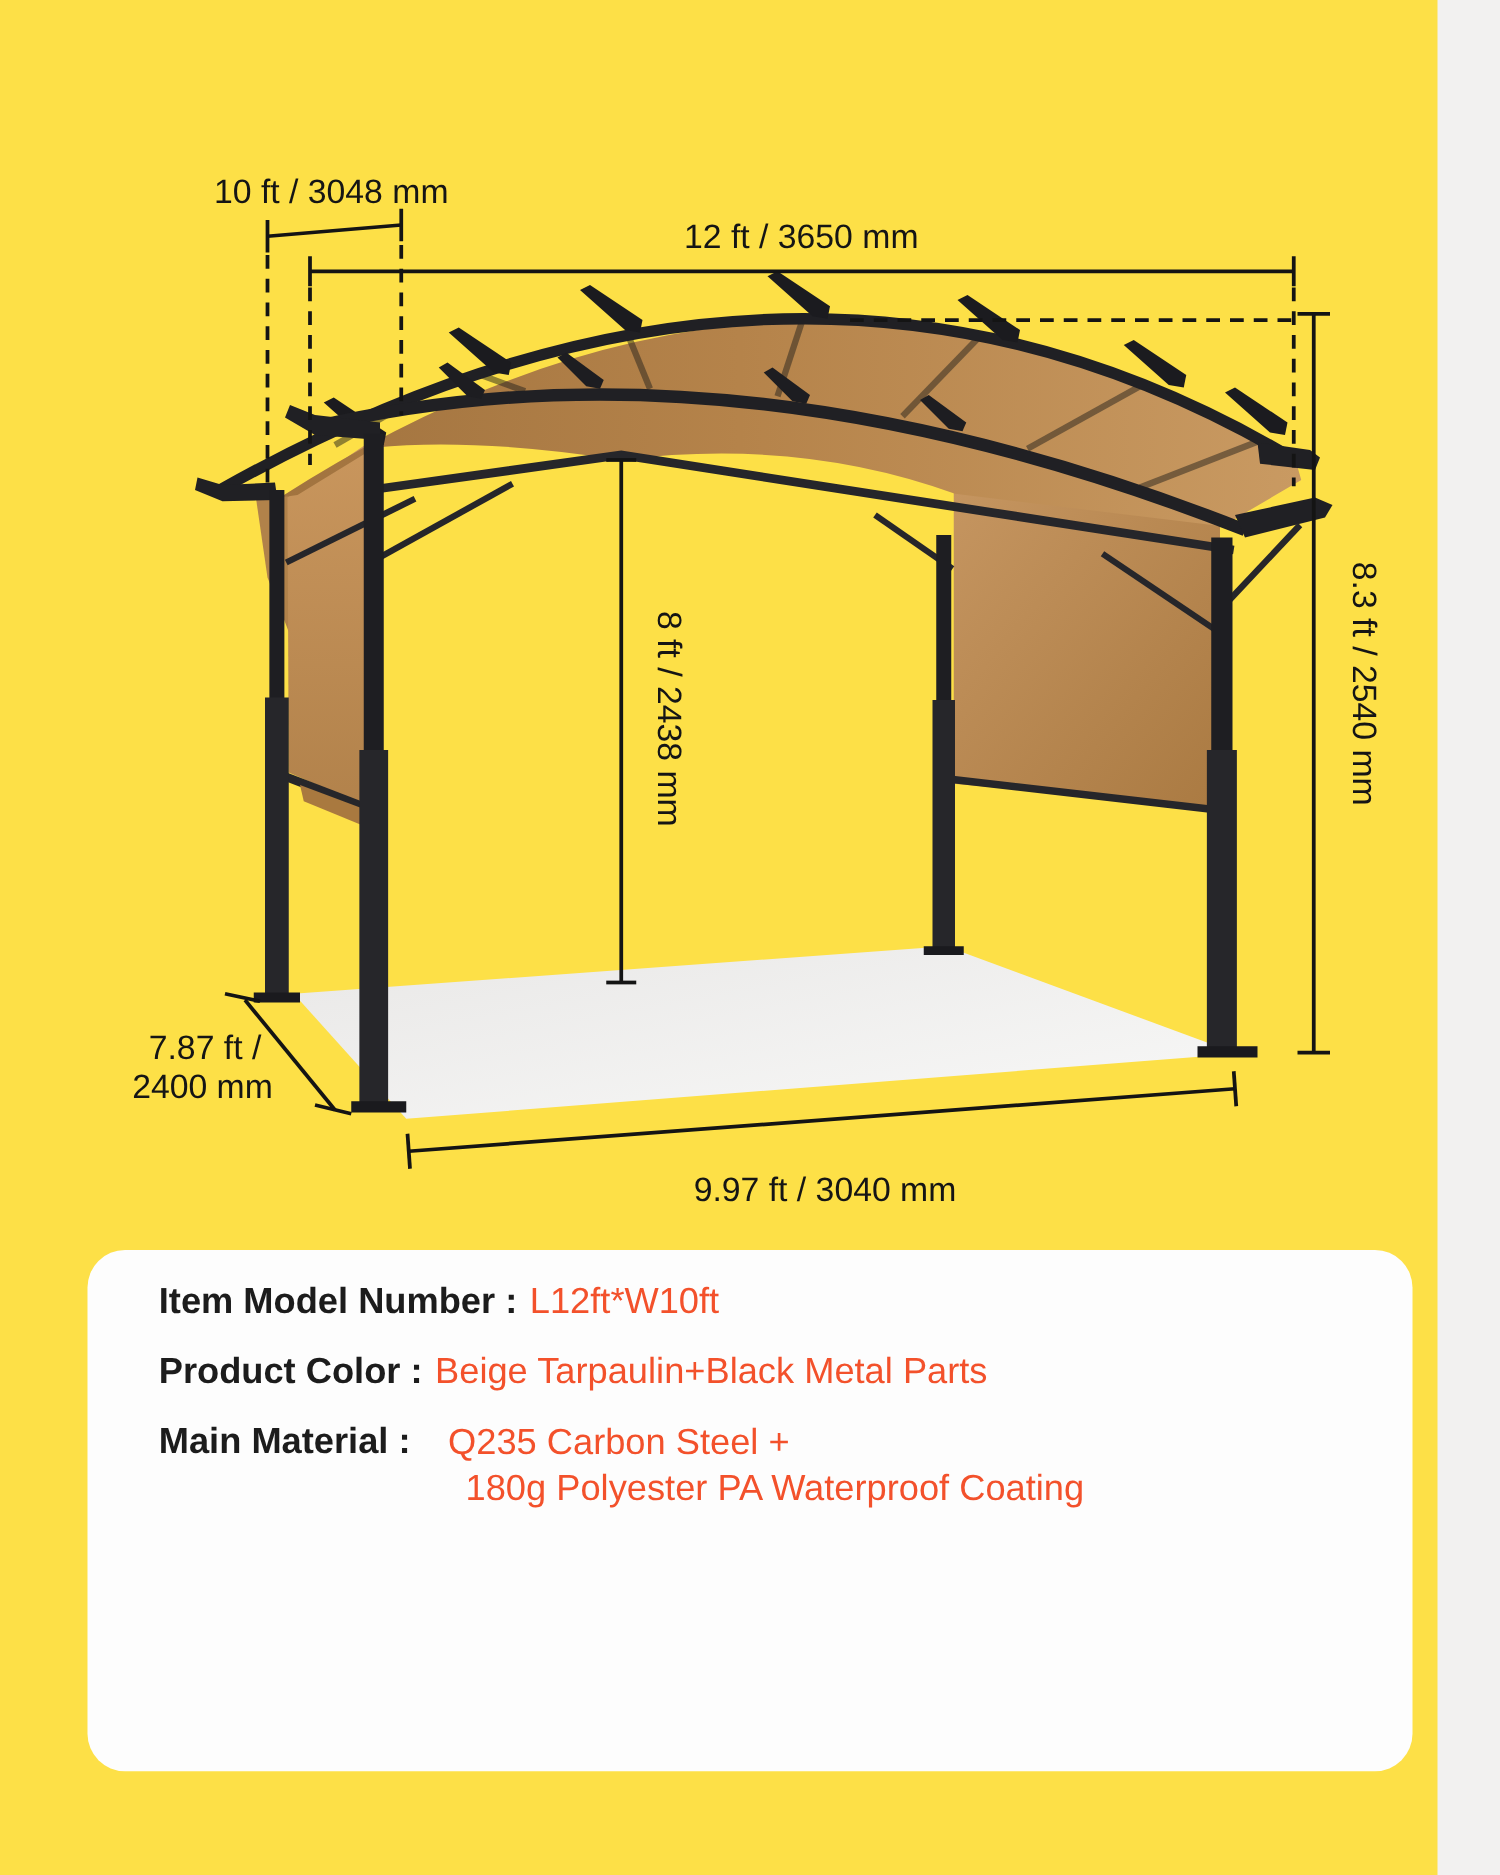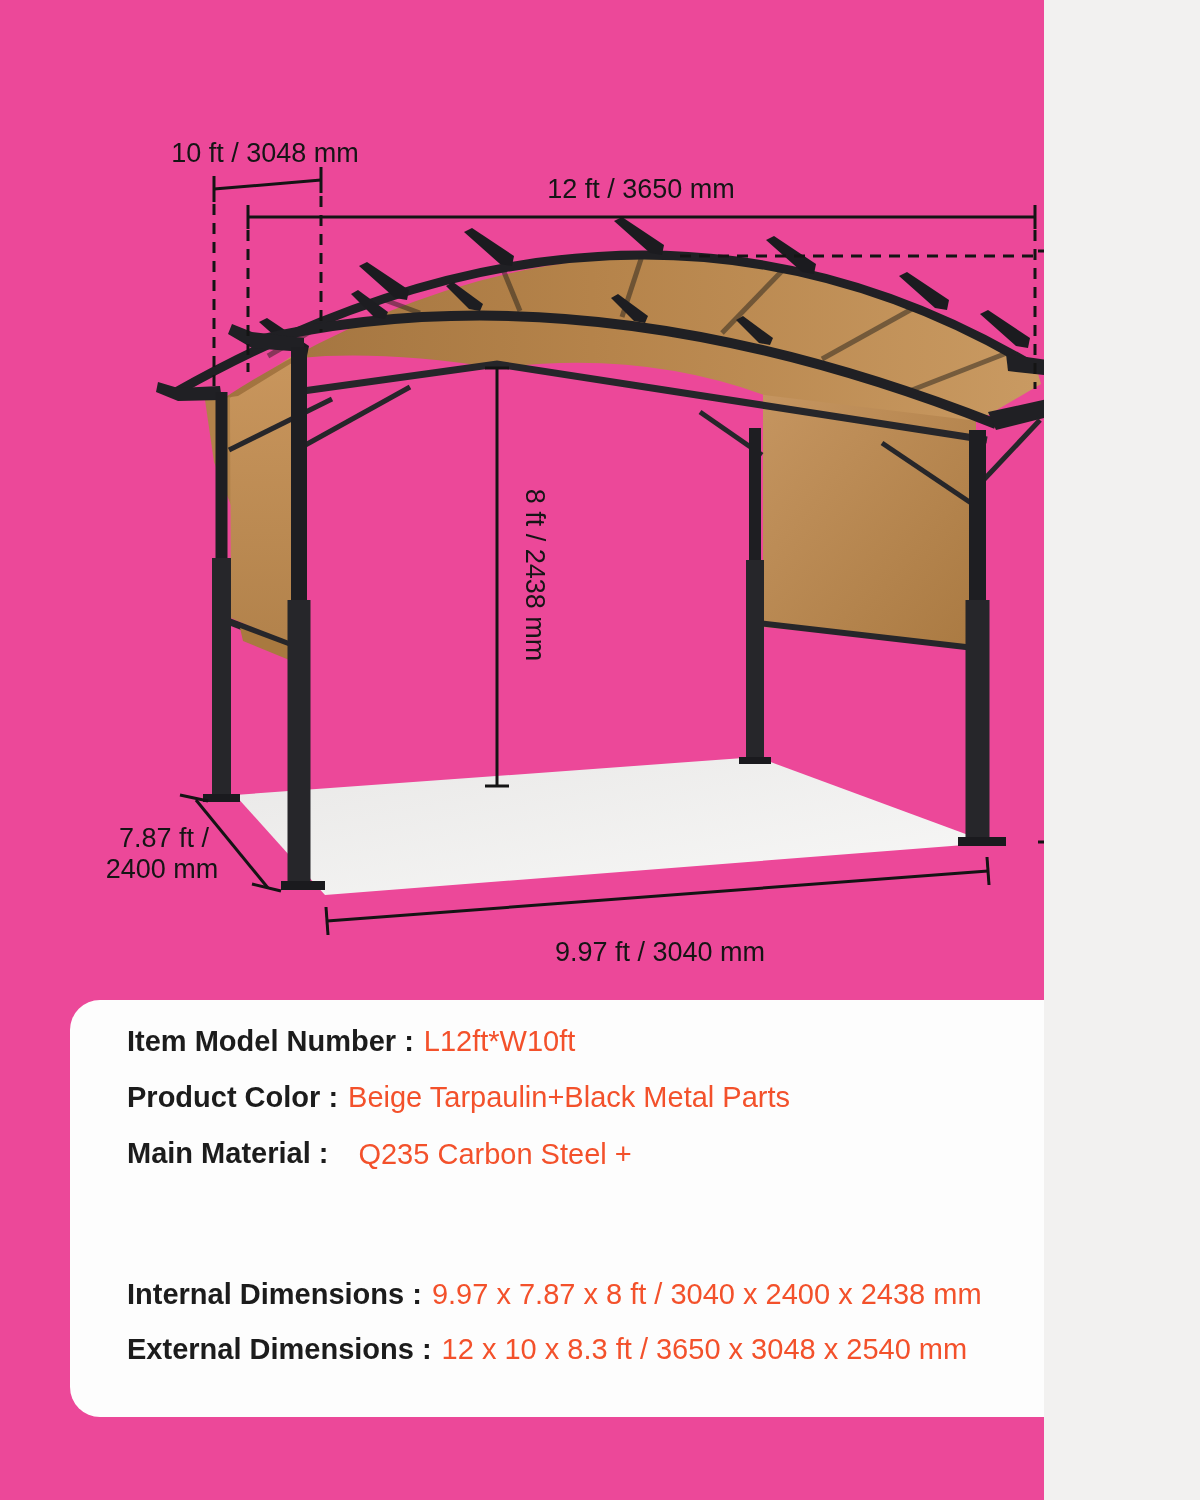--- a/index.html
+++ b/index.html
@@ -1,17 +1,17 @@
 <!DOCTYPE html>
 <html><head>
 <meta charset="utf-8">
 <style>
   html,body{margin:0;padding:0;background:#f2f1f0;}
   .canvas{
-    position:relative;width:1044px;height:1500px;background:#ec4899;
+    position:relative;width:1150px;height:1500px;background:#fde047;
     overflow:hidden;font-family:"Liberation Sans",sans-serif;
   }
   .diagram-svg{position:absolute;left:0;top:0;}
   .dim-text{
     font-family:"Liberation Sans",sans-serif;font-size:27px;fill:#151515;
   }
   .spec-card{
     position:absolute;left:70px;top:1000px;width:1060px;height:417px;
     background:#fdfdfd;border-radius:30px;
   }
@@ -201,26 +201,21 @@
       <span class="spec-label">Item Model Number :</span><span class="spec-value">L12ft*W10ft</span>
     </div>
 
     <div class="spec-row" style="top:80px">
       <span class="spec-label">Product Color :</span><span class="spec-value">Beige Tarpaulin+Black Metal Parts</span>
     </div>
 
     <div class="spec-row" style="top:136px">
       <span class="spec-label" style="margin-right:14px">Main Material :</span><span class="spec-value-block">
         <div class="spec-value line">Q235 Carbon Steel +</div>
+        <div class="spec-value line line2">180g Polyester PA Waterproof Coating</div>
       </span>
     </div>
 
 
-    <div class="spec-row" style="top:277px">
-      <span class="spec-label">Internal Dimensions :</span><span class="spec-value">9.97 x 7.87 x 8 ft / 3040 x 2400 x 2438 mm</span>
-    </div>
-
-    <div class="spec-row" style="top:332px">
-      <span class="spec-label">External Dimensions :</span><span class="spec-value">12 x 10 x 8.3 ft / 3650 x 3048 x 2540 mm</span>
-    </div>
+
 
   </div>
 </div>
 
 </body></html>

